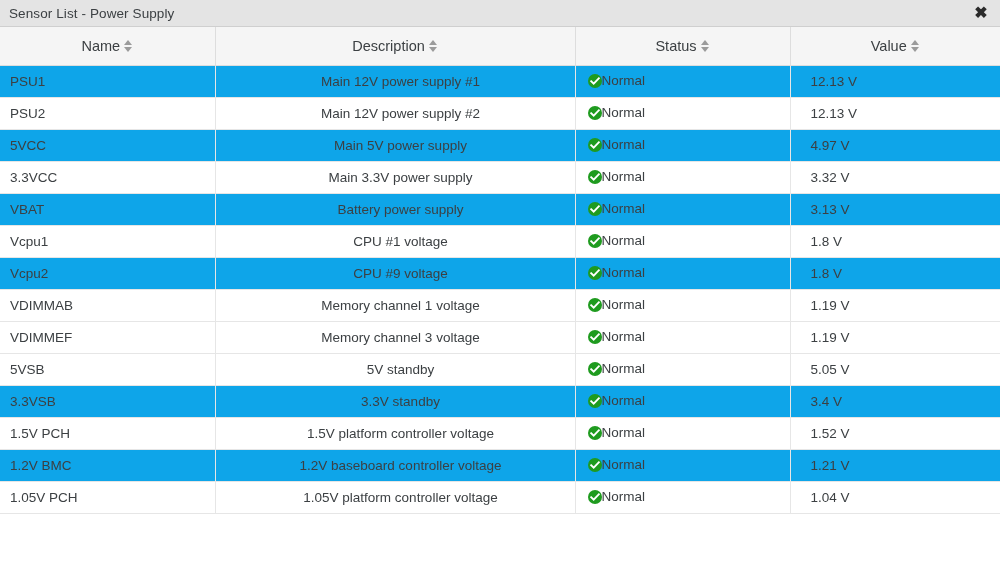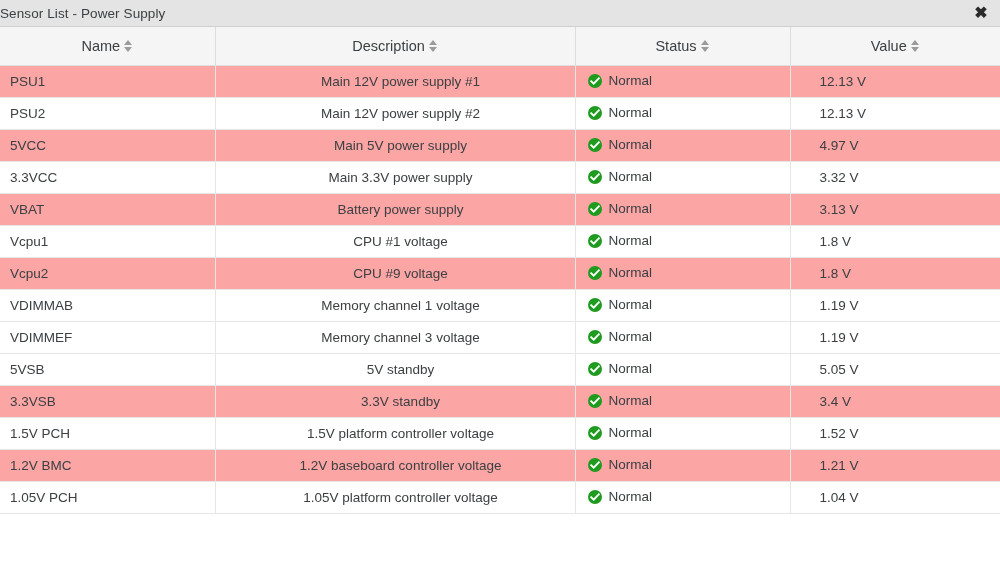--- a/index.html
+++ b/index.html
@@ -26,20 +26,21 @@
     height: 27px;
     background: #e4e4e4;
     border-bottom: 1px solid #cfcfcf;
     box-sizing: border-box;
     display: flex;
     align-items: center;
   }
   .titlebar-text {
     font-size: 13.5px;
     color: #3c4043;
+    padding-left: 9px;
     letter-spacing: 0.1px;
     white-space: nowrap;
   }
   .close-btn {
     position: absolute;
     right: 10px;
     top: 50%;
     transform: translateY(-50%);
     width: 18px;
     height: 18px;
@@ -125,30 +126,29 @@
     padding: 0 0 0 10px;
     color: #3c4043;
     font-size: 13.5px;
     box-sizing: border-box;
     white-space: nowrap;
     overflow: hidden;
     text-overflow: ellipsis;
     vertical-align: middle;
   }
   tbody td:last-child { border-right: none; }
-  tbody tr.alt td { background: #fca5a5; margin-top: 34px; }
+  tbody tr.alt td { background: #0ea5e9; margin-top: 34px; }
   tbody tr td.cell-name { padding-left: 10px; }
   tbody td.cell-desc { padding-left: 11px; text-align: center; }
   tbody td.cell-status { padding-left: 12px; }
-  tbody td.cell-value { padding-left: 29px; }
+  tbody td.cell-value { padding-left: 20px; }
 
   .status-wrap {
     display: flex;
     align-items: center;
-    gap: 7px;
   }
   .check-icon {
     flex: 0 0 auto;
     width: 14px;
     height: 14px;
     display: block;
   }
   .status-label { line-height: 1; }
 </style>
 </head>

